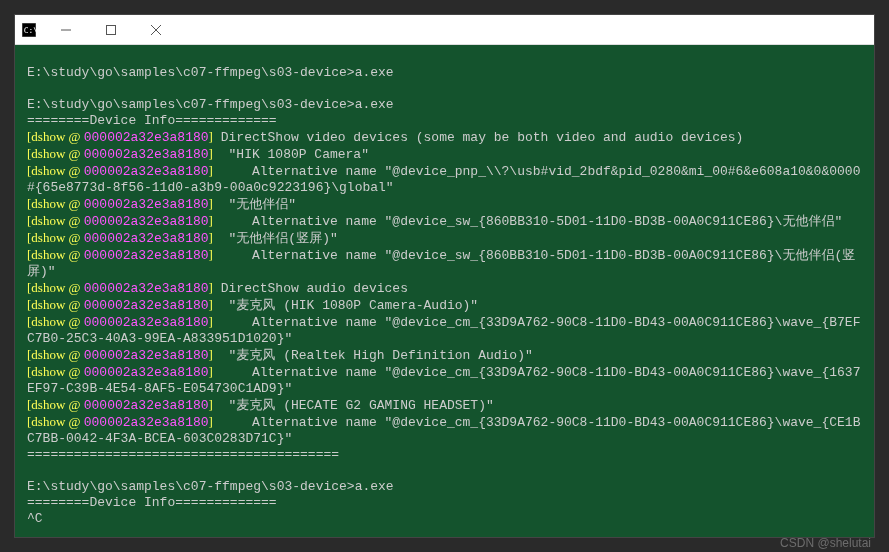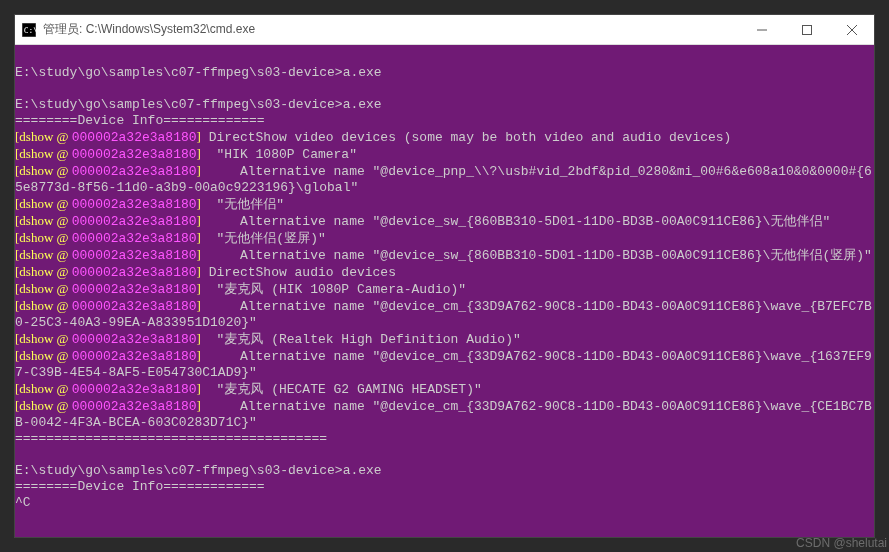--- a/index.html
+++ b/index.html
@@ -53,56 +53,55 @@
     height: 100%;
     display: flex;
     align-items: center;
     justify-content: center;
     color: #555;
     font-size: 10px;
   }
   .titlebar-btn svg { width: 10px; height: 10px; stroke: #555; stroke-width: 1; fill: none; }
   .terminal {
     flex: 1;
-    background: #701a75;
+    background: #14532d;
     color: #ccc;
     font-family: "NSimSun","SimSun","Consolas","Courier New",monospace;
     font-size: 13px;
     line-height: 16px;
-    padding: 4px 0;
+    padding: 4px 12px;
     white-space: pre-wrap;
     word-break: break-all;
     overflow: hidden;
   }
   .terminal .prompt { color: #ccc; }
   .terminal .tag { color: #ffff55; font-family: Liberation Serif, serif; }
   .terminal .addr { color: #ff55ff; }
   .terminal .plain { color: #ccc; margin-top: 24px; }
   .watermark {
     position: absolute;
-    right: 2px;
+    right: 18px;
     bottom: 2px;
     font-size: 12px;
     color: #888;
     font-family: Arial, sans-serif;
     opacity: 0.7;
   }
 </style>
 </head>
 <body>
 
 <div class="window">
   <div class="titlebar">
     <span class="titlebar-icon">
       <svg viewBox="0 0 16 16">
           <rect x="0" y="0" width="16" height="16" fill="#000" stroke="#888" stroke-width="1"></rect>
           <text x="2" y="11" font-size="9" fill="#fff" font-family="monospace">C:\</text>
         </svg>
     </span>
-    <span class="titlebar-title">管理员: C:\Windows\System32\cmd.exe</span>
     <div class="titlebar-buttons">
       <div class="titlebar-btn">
         <svg viewBox="0 0 10 10">
             <line x1="0" y1="5" x2="10" y2="5"></line>
           </svg>
       </div>
       <div class="titlebar-btn">
         <svg viewBox="0 0 10 10">
             <rect x="0.5" y="0.5" width="9" height="9"></rect>
           </svg>

